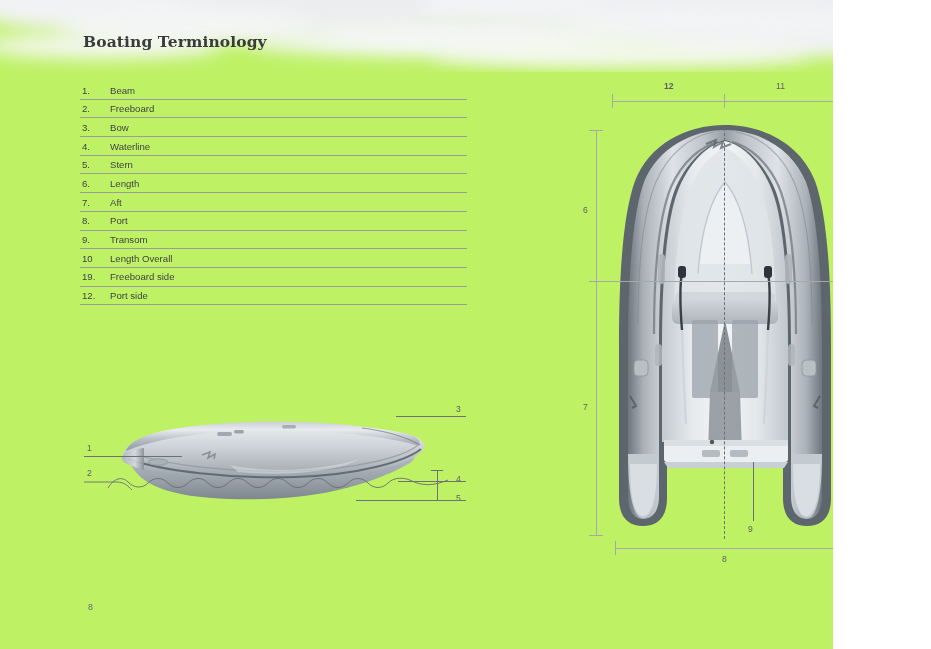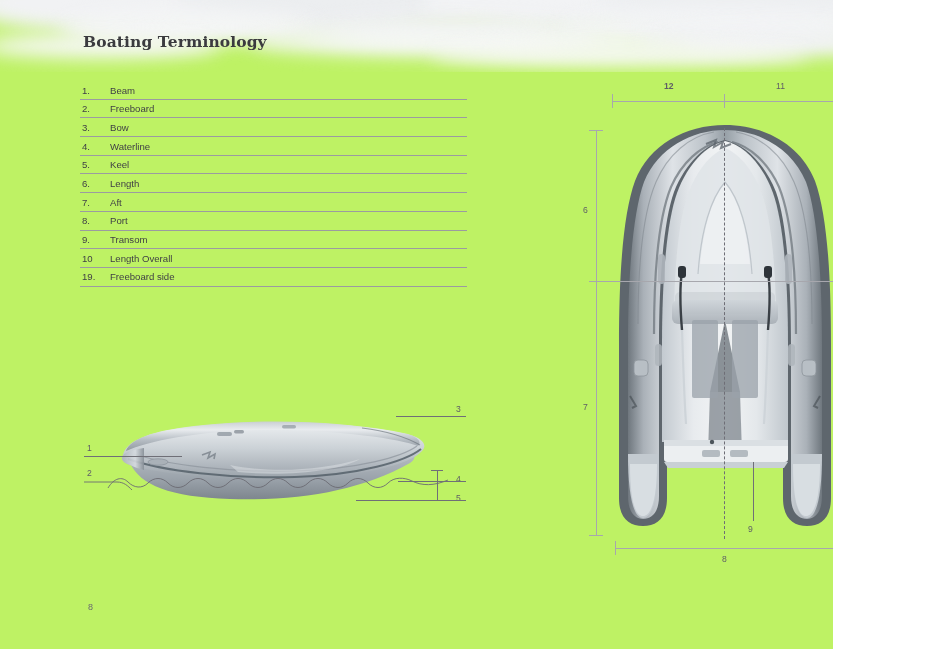--- a/index.html
+++ b/index.html
@@ -146,21 +146,21 @@
     <div class="term-row">
       <span class="term-num">3.</span>
       <span class="term-label">Bow</span>
     </div>
     <div class="term-row">
       <span class="term-num">4.</span>
       <span class="term-label">Waterline</span>
     </div>
     <div class="term-row">
       <span class="term-num">5.</span>
-      <span class="term-label">Keel</span>
+      <span class="term-label">Stern</span>
     </div>
     <div class="term-row">
       <span class="term-num">6.</span>
       <span class="term-label">Length</span>
     </div>
     <div class="term-row">
       <span class="term-num">7.</span>
       <span class="term-label">Aft</span>
     </div>
     <div class="term-row">
@@ -171,20 +171,24 @@
       <span class="term-num">9.</span>
       <span class="term-label">Transom</span>
     </div>
     <div class="term-row">
       <span class="term-num">10</span>
       <span class="term-label">Length Overall</span>
     </div>
     <div class="term-row">
       <span class="term-num">19.</span>
       <span class="term-label">Freeboard side</span>
+    </div>
+    <div class="term-row">
+      <span class="term-num">12.</span>
+      <span class="term-label">Port side</span>
     </div>
   </div>
 
   <svg class="figure-svg" style="left:110px; top:415px;" width="330" height="95" viewBox="0 0 330 95">
     <defs>
       <linearGradient id="sideTubeTop" x1="0" y1="0" x2="0" y2="1">
         <stop offset="0%" stop-color="#c9ced3"></stop>
         <stop offset="28%" stop-color="#e9ecef"></stop>
         <stop offset="62%" stop-color="#b5bcc3"></stop>
         <stop offset="100%" stop-color="#8d959d"></stop>

